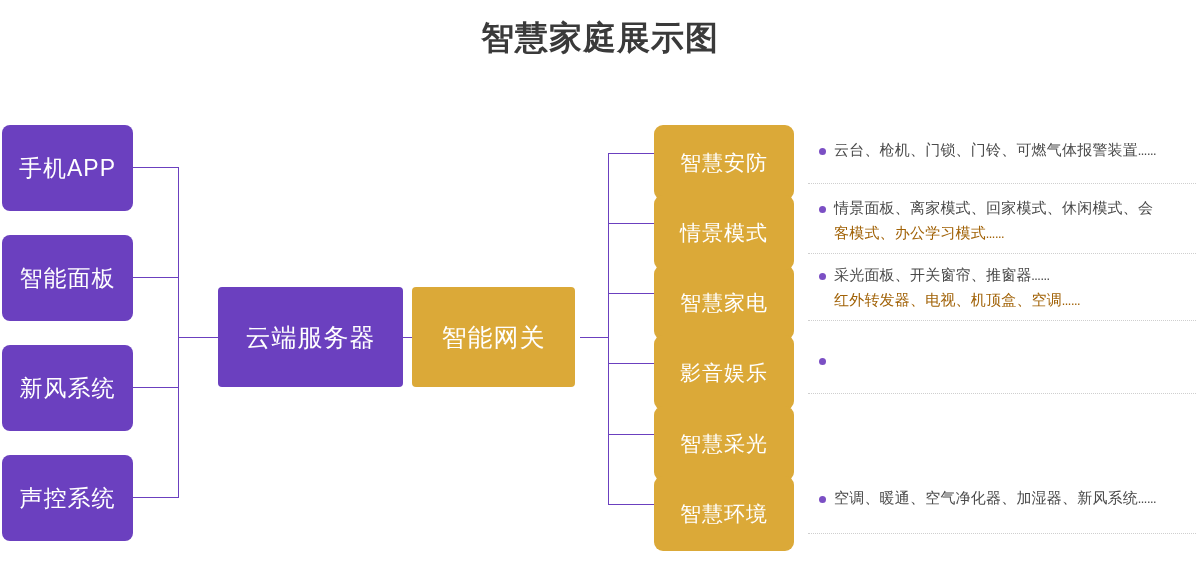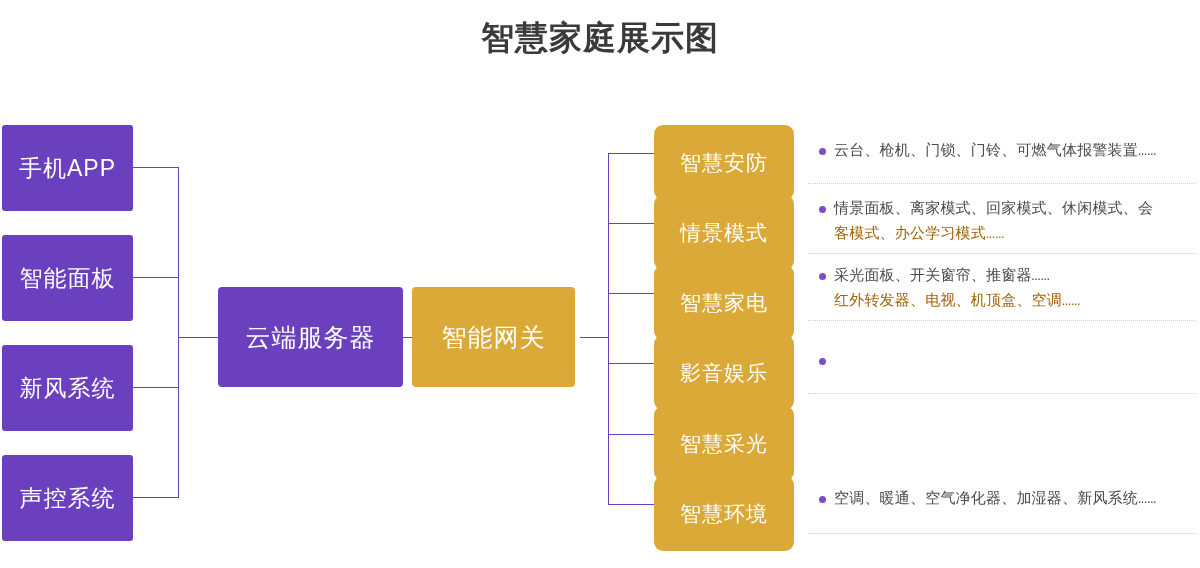--- a/index.html
+++ b/index.html
@@ -44,21 +44,21 @@
     text-align: center;
     white-space: nowrap;
   }
   .node.purple { background: #6B40BF; }
   .node.gold   { background: #DBA938; }
 
   .node.left-node {
     left: 2px;
     width: 131px;
     height: 86px;
-    border-radius: 3px;
+    border-radius: 8px;
     font-size: 23px;
     letter-spacing: 1px;
   }
   .node.hub {
     height: 100px;
     border-radius: 4px;
     font-size: 25px;
     letter-spacing: 1px;
   }
   #node-cloud-server {

